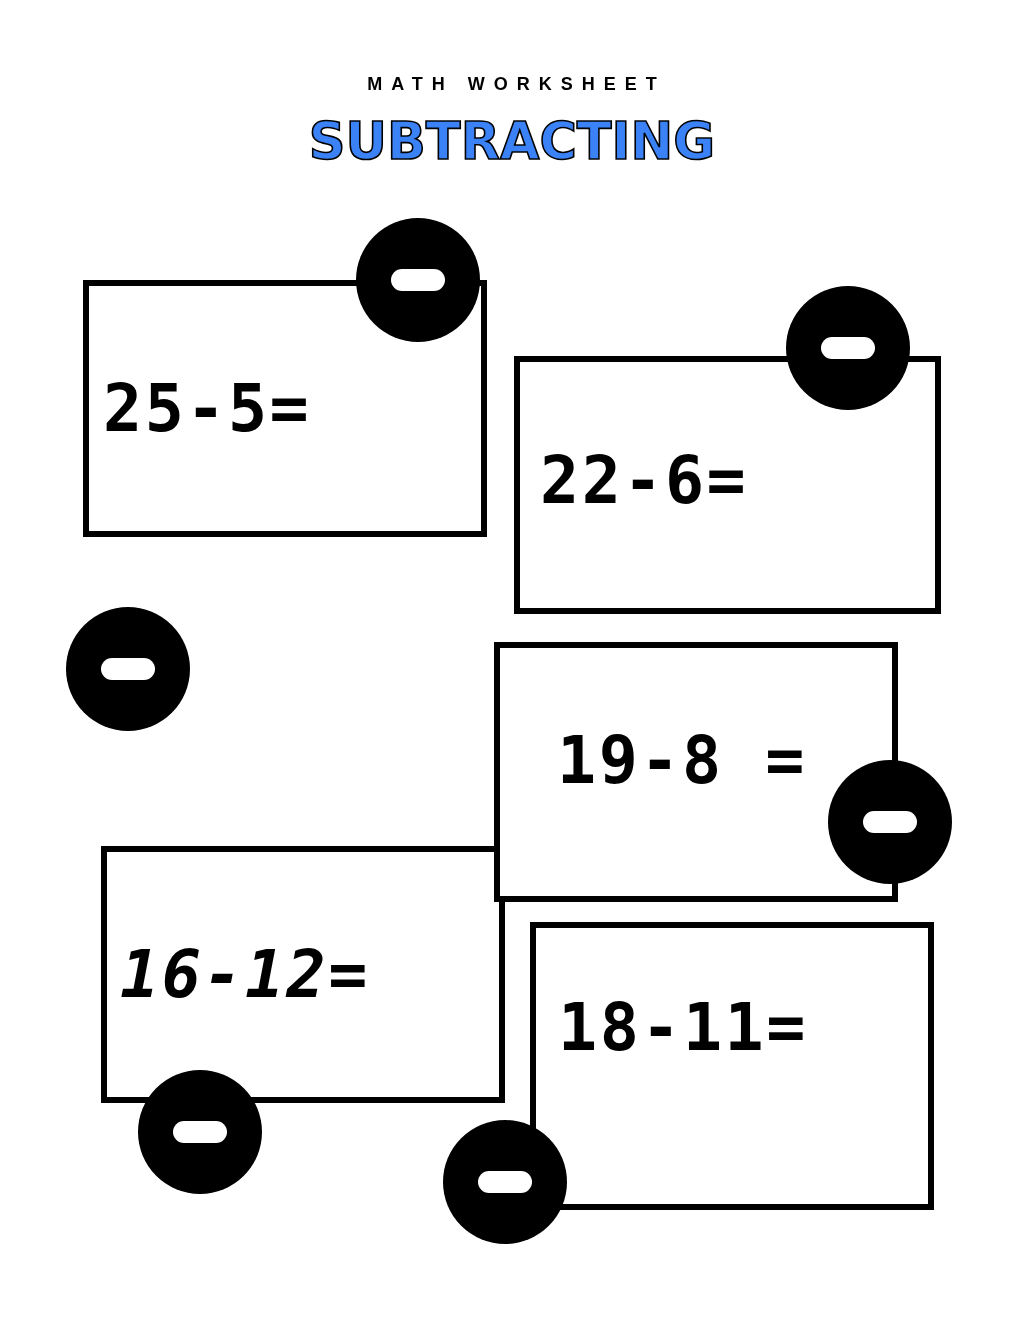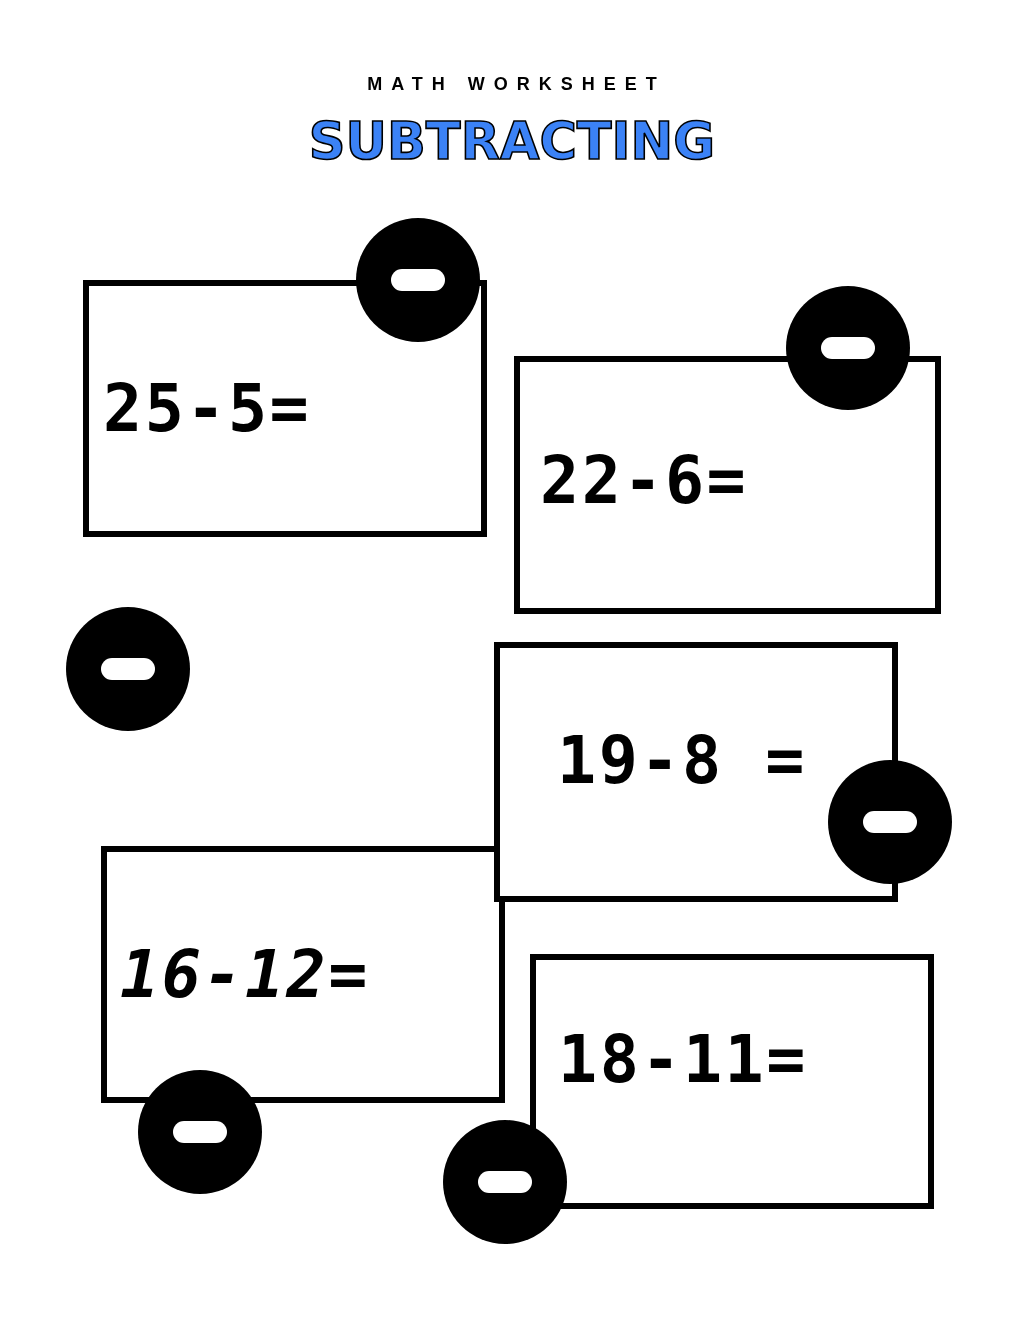--- a/index.html
+++ b/index.html
@@ -37,21 +37,21 @@
     border:6px solid #000;
     background:#ffffff;
   }
   .z1{z-index:1}
   .z2{z-index:2}
   .box-1{left:83px;  top:280px; width:404px; height:257px;}
   .box-2{left:514px; top:356px; width:427px; height:258px;}
   .box-3{left:135px; top:566px; width:404px; height:255px;}
   .box-4{left:494px; top:642px; width:404px; height:260px;}
   .box-5{left:101px; top:846px; width:404px; height:257px;}
-  .box-6{left:530px; top:922px; width:404px; height:255px;margin-top:32px;}
+  .box-6{left:530px; top:922px; width:404px; height:288px;}
   .expr{
     position:absolute;
     font-family:"DejaVu Sans Mono", monospace;
     font-weight:700;
     font-size:65px;
     line-height:65px;
     letter-spacing:2.5px;
     white-space:pre;
     color:#000;
   }

